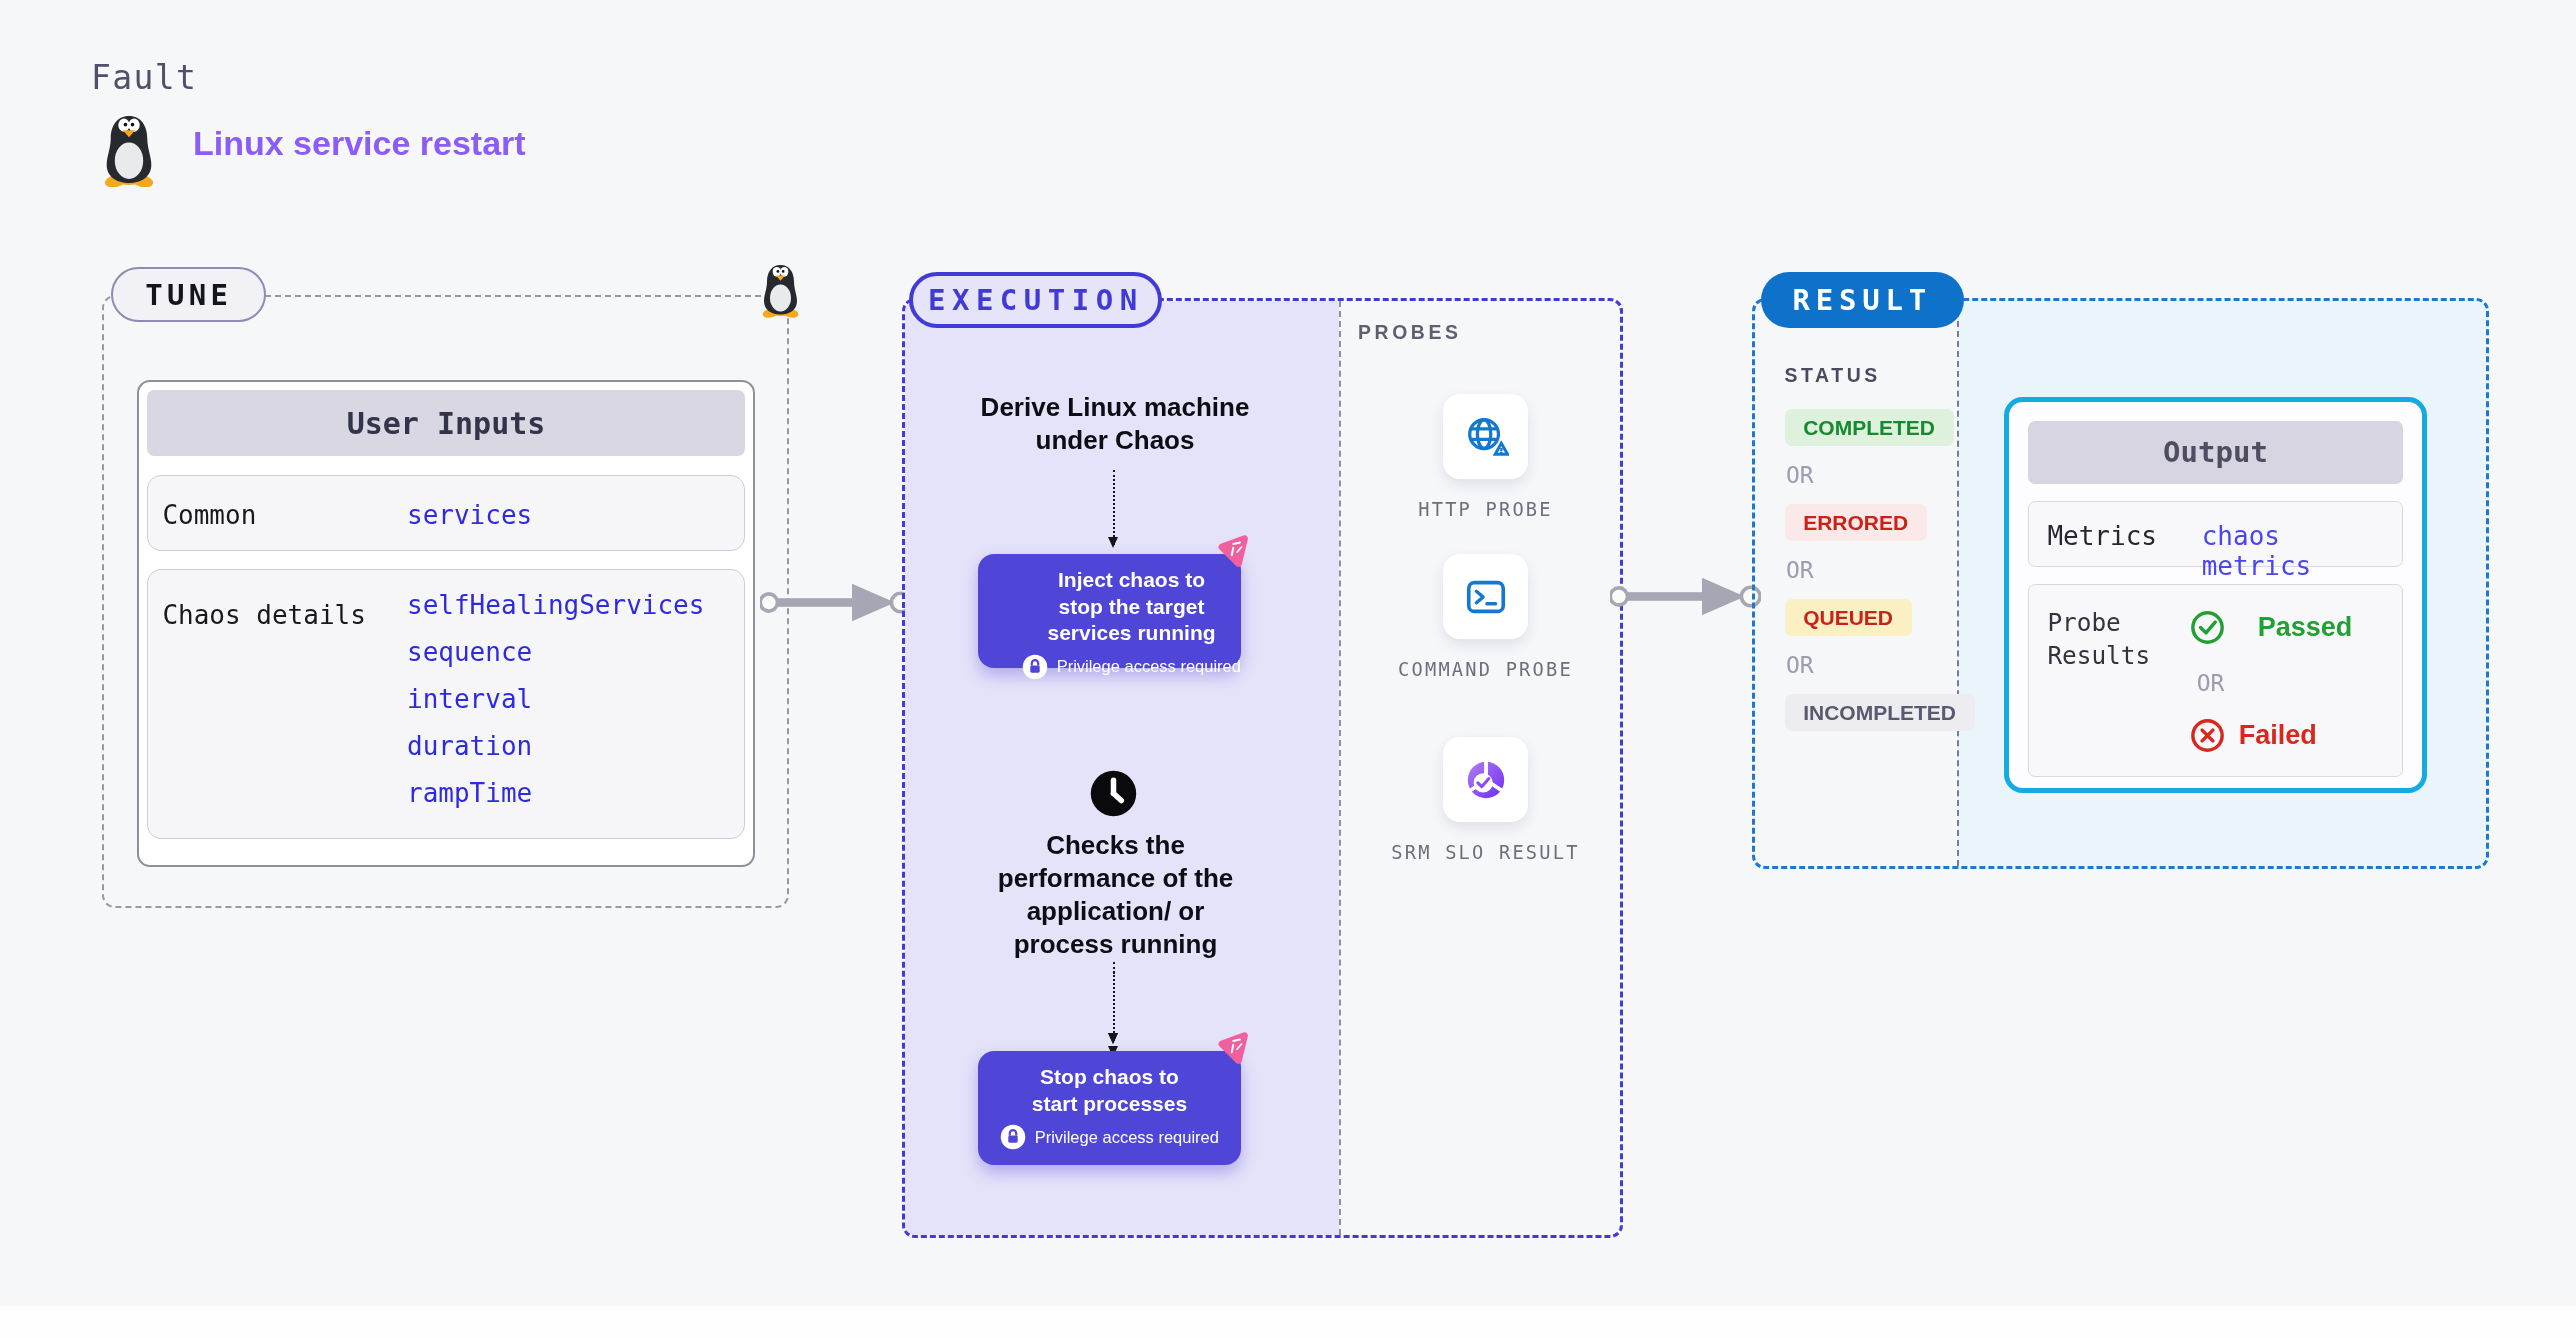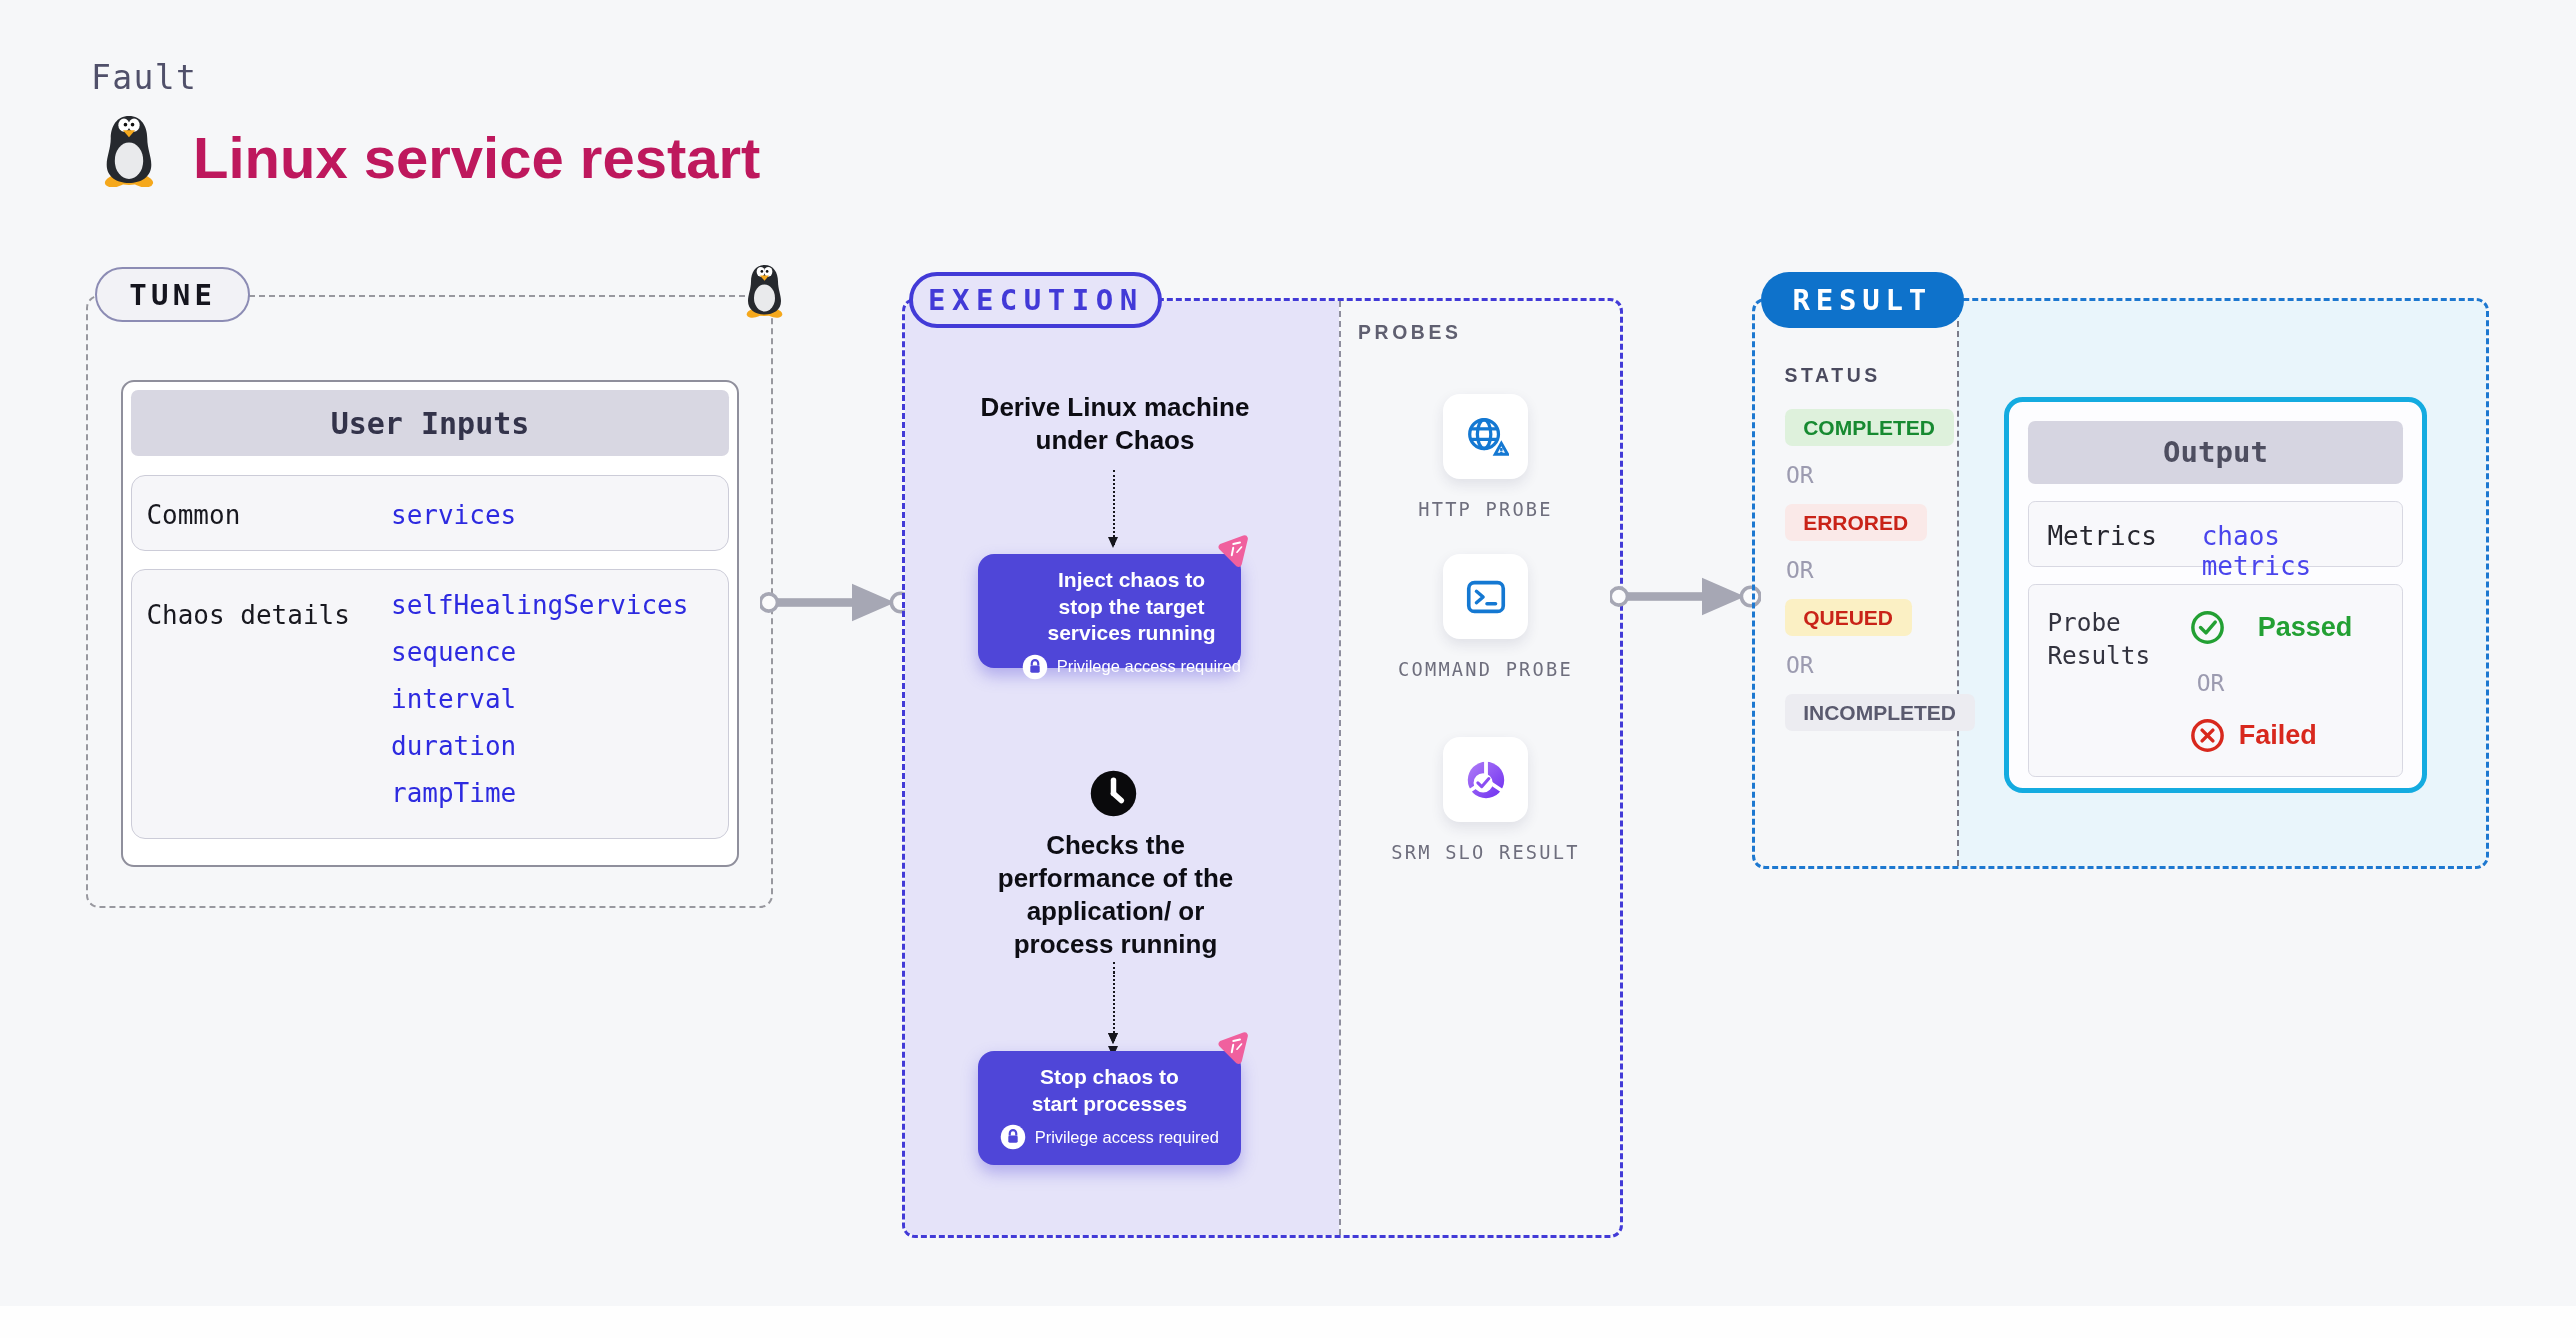--- a/index.html
+++ b/index.html
@@ -1,30 +1,30 @@
 <!DOCTYPE html>
 <html style="font-size:11.5px"><head>
 <meta charset="utf-8">
 <style>
   * { margin:0; padding:0; box-sizing:border-box; }
   html,body { width:2576px; height:1338px; background:#f6f7f9; font-family:"DejaVu Sans Mono", monospace; overflow:hidden; }
   .abs { position:absolute; }
 
   
   .fault-label { left:91px; top:58px; font-size:33px; color:#50506a; letter-spacing:1.4px; }
-  .page-title  { left:193px; top:124px; font-size:58px; font-weight:bold; color:#be185d; font-family:"Liberation Sans", sans-serif; }
+  .page-title  { left:193px; top:124px; font-size:34px; font-weight:bold; color:#8b5cf6; font-family:"Liberation Sans", sans-serif; }
   .tux-header  { left:98px; top:114px; }
 
   
   .section { border-radius:13px; }
   .pill { position:absolute; display:flex; align-items:center; justify-content:center;
           font-weight:bold; letter-spacing:5.8px; border-radius:35px; font-size:29px; }
 
   
-  .tune-box { left:86px; top:295px; width:687px; height:613px; border:2.9px dashed #98989f; }
+  .tune-box { left:102px; top:295px; width:687px; height:613px; border:2.9px dashed #98989f; }
   .tune-pill { left:7.2px; top:-30px; width:155px; height:55px; background:#f2f2f6; border:2.9px solid #8c8cb4; color:#15151e; }
   .tux-corner { right:-16px; top:-34px; }
   .ui-card { position:absolute; left:33px; top:83px; width:618px; height:487px; background:#ffffff;
              border:2.9px solid #8f8f9c; border-radius:13px; padding:8px; }
   .ui-header { height:66px; background:#d8d7e2; border-radius:7.2px; display:flex; align-items:center; justify-content:center;
                font-size:30px; font-weight:bold; color:#33334a; }
   .ui-row { position:relative; margin-top:18.7px; background:#f6f6f9; border:1.4px solid #ccccd8; border-radius:14px; }
   .ui-row .rlabel { position:absolute; left:14.4px; font-size:26px; color:#18181f; }
   .ui-row .rvalues { position:absolute; left:259px; }
   .ui-row .rvalues div { font-size:26px; color:#2d2ae0; height:47px; }

